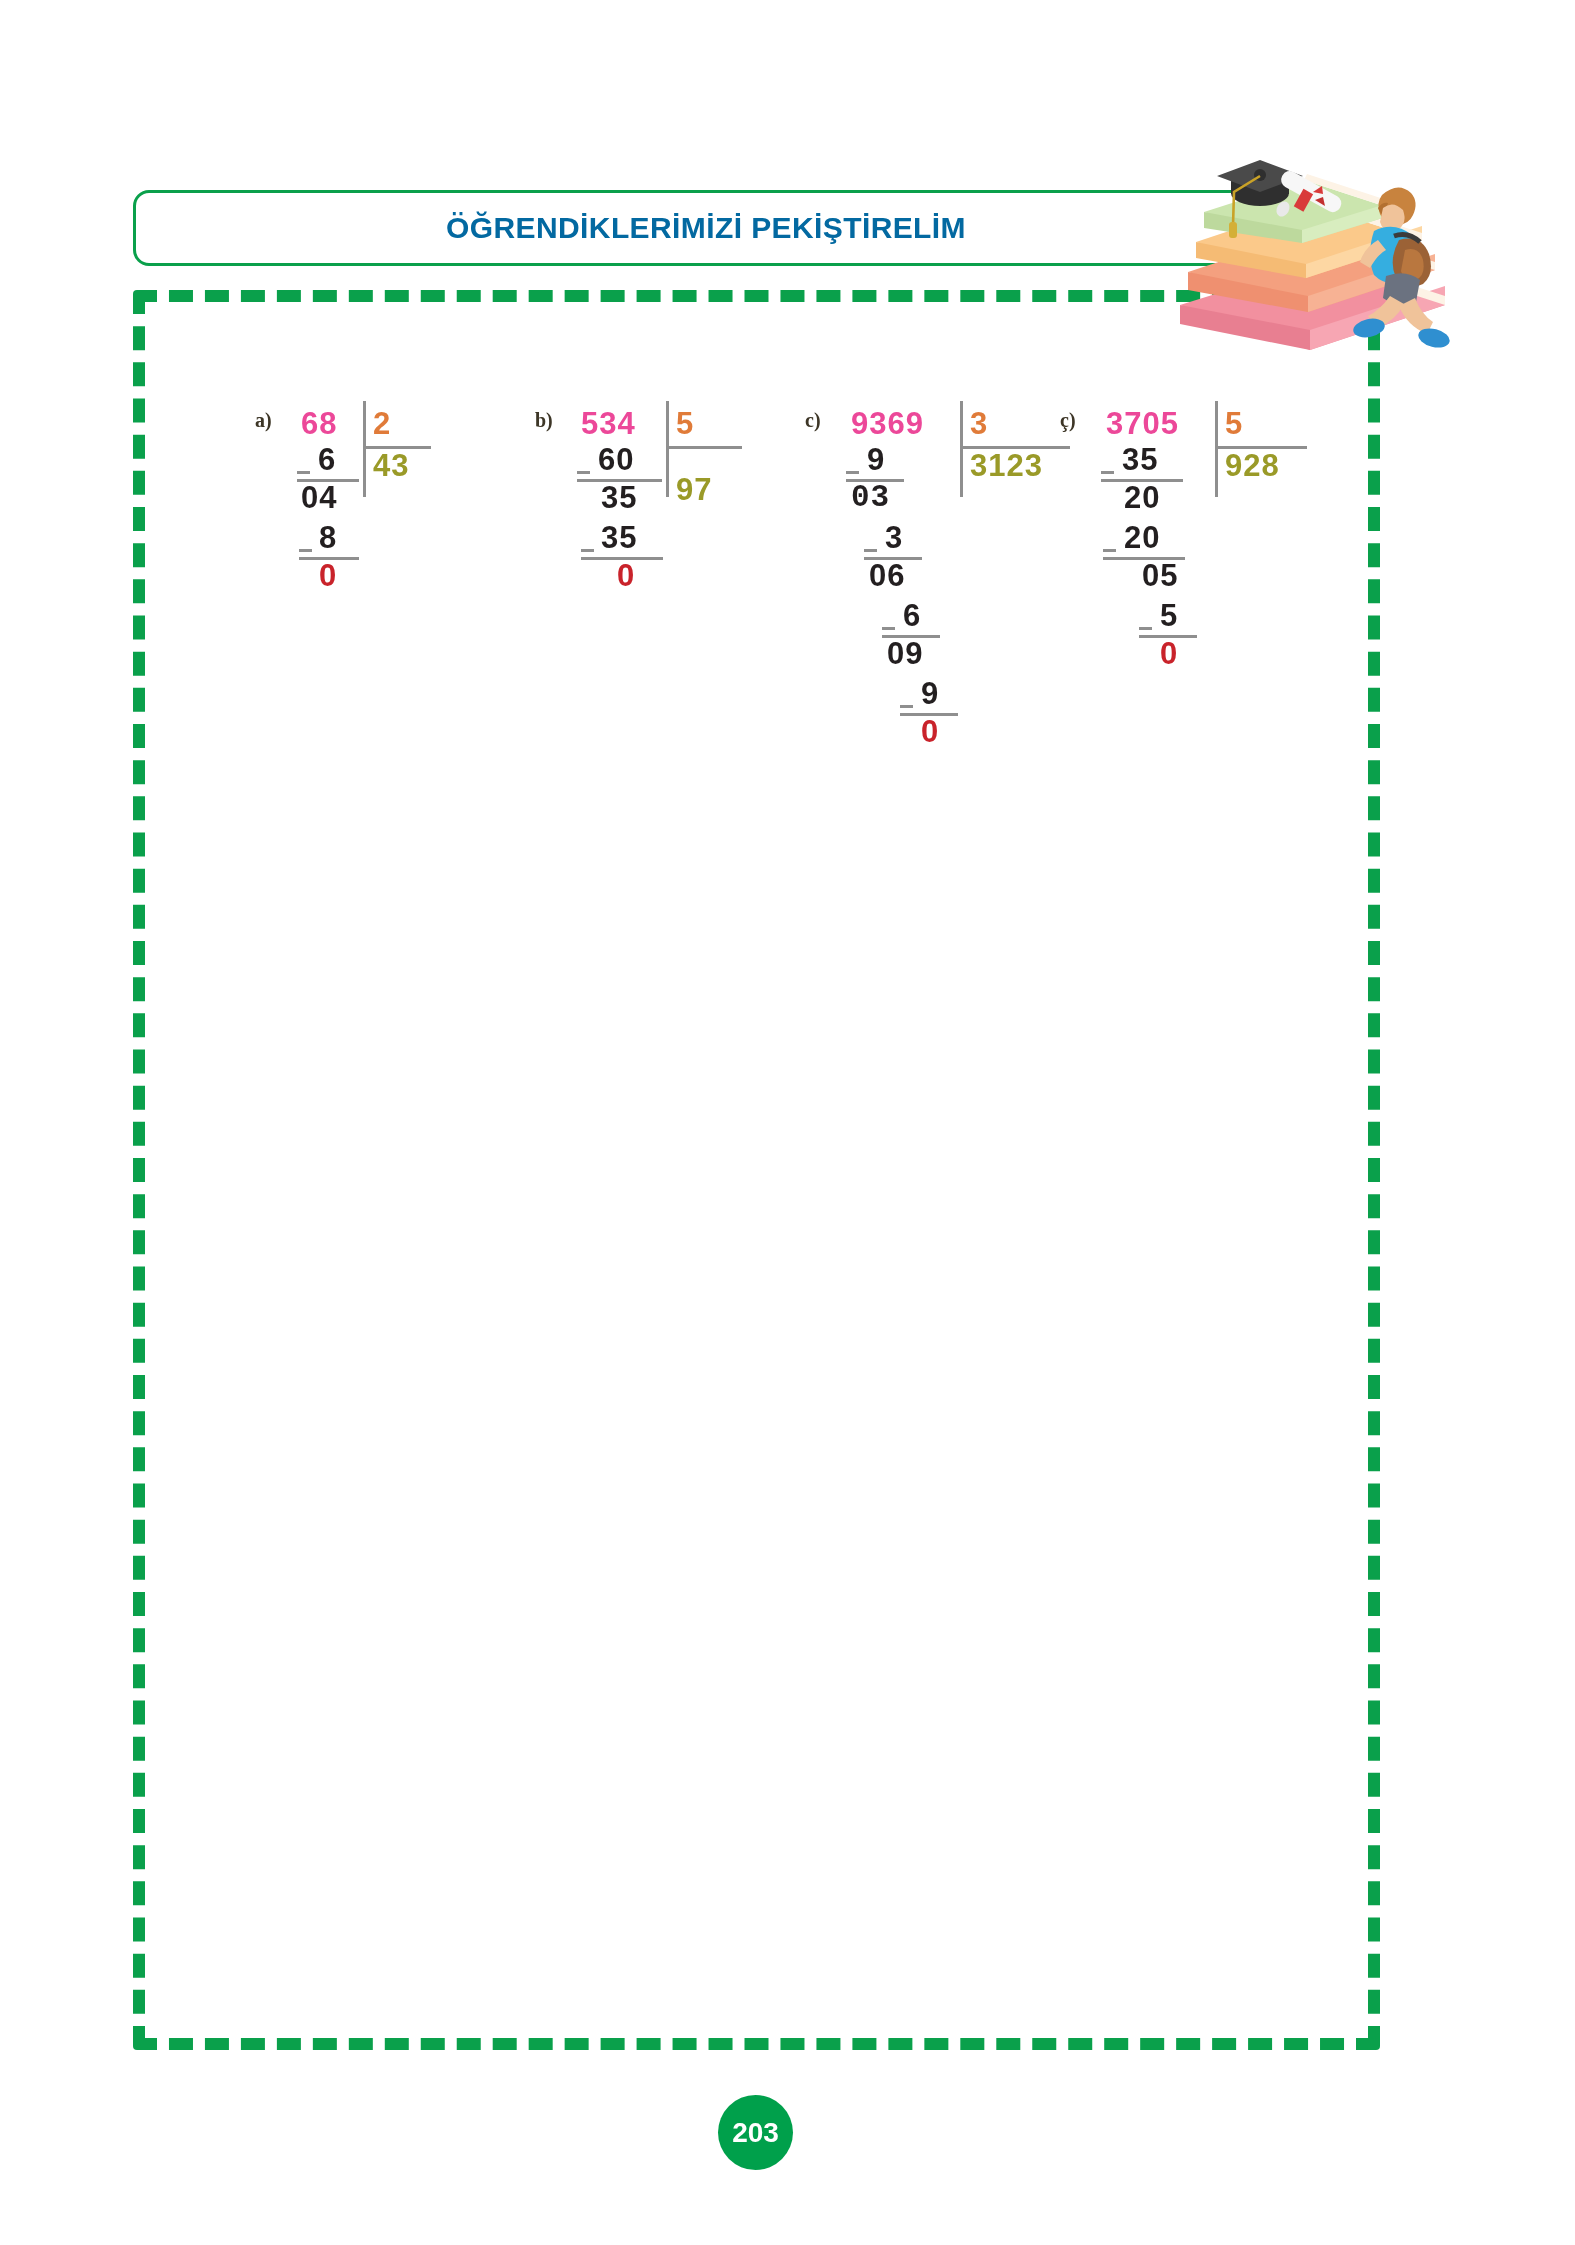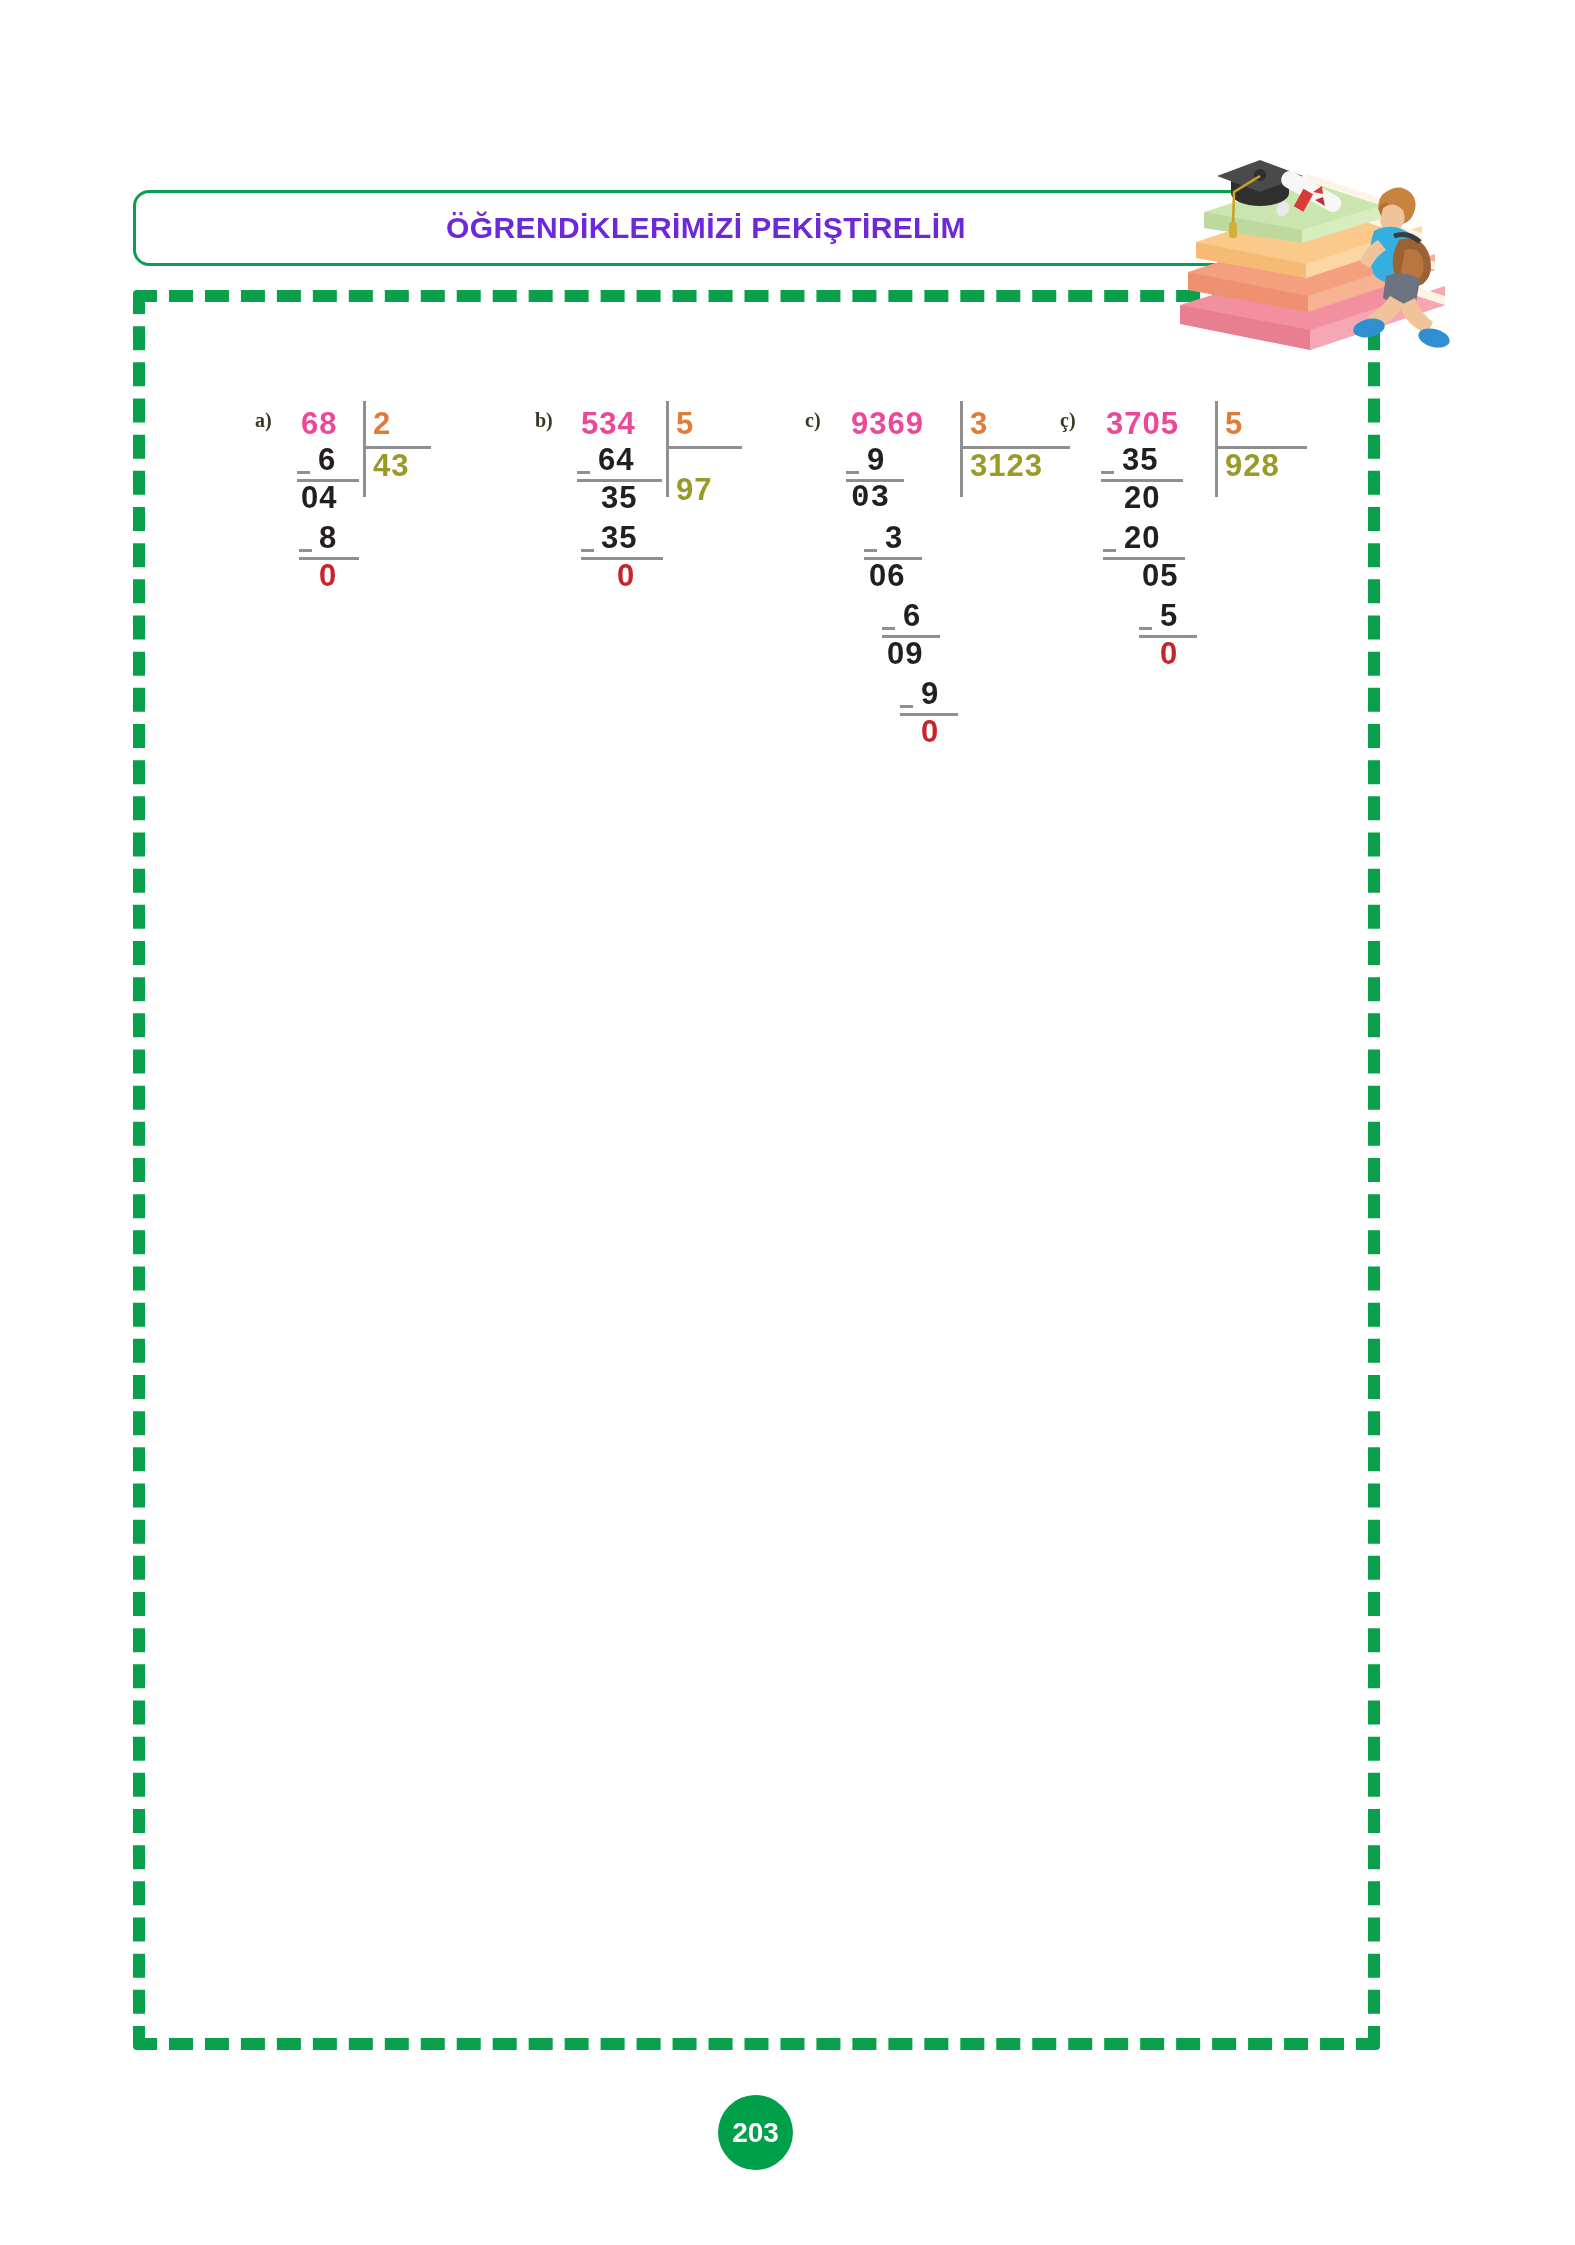--- a/index.html
+++ b/index.html
@@ -11,21 +11,21 @@
   }
   .page{position:absolute;inset:0;}
 
   
   .header-banner{
     position:absolute;left:133px;top:190px;width:1140px;height:70px;
     border:3px solid #0aa04b;border-radius:16px;background:#fff;
     display:flex;align-items:center;justify-content:center;z-index:6;
   }
   .header-title{
-    color:#6d28d9;font-size:30px;font-weight:bold;letter-spacing:.4px;
+    color:#0369a1;font-size:30px;font-weight:bold;letter-spacing:.4px;
     white-space:nowrap;
   }
 
   
   .illus{position:absolute;left:1150px;top:100px;width:300px;height:250px;z-index:8;}
 
   
   .frame{
     position:absolute;left:133px;top:290px;width:1247px;height:1760px;
     border:12px dashed #0aa04b;border-radius:4px;background:#fff;z-index:3;
@@ -193,21 +193,21 @@
     <div class="dnum c-rem" style="left:64px;top:152px;">0</div>
   </div>
 
   <div class="div-wrap" style="left:535px;top:405px;z-index:4;">
     <div class="div-label" style="left:0px;top:4px;">b)</div>
     <div class="dnum c-dividend" style="left:46px;top:0px;">534</div>
     <div class="vline" style="left:131px;top:-4px;height:96px;"></div>
     <div class="dnum c-divisor" style="left:141px;top:0px;">5</div>
     <div class="hline" style="left:131px;top:41px;width:76px;"></div>
     <div class="dnum c-quotient" style="left:141px;top:42px;margin-top:24px;">97</div>
-    <div class="dnum c-step" style="left:63px;top:36px;">64</div>
+    <div class="dnum c-step" style="left:63px;top:36px;">60</div>
     <div class="minus" style="left:42px;top:66px;"></div>
     <div class="hline" style="left:42px;top:74px;width:85px;"></div>
     <div class="dnum c-step" style="left:66px;top:74px;">35</div>
     <div class="dnum c-step" style="left:66px;top:114px;">35</div>
     <div class="minus" style="left:46px;top:144px;"></div>
     <div class="hline" style="left:46px;top:152px;width:82px;"></div>
     <div class="dnum c-rem" style="left:82px;top:152px;">0</div>
   </div>
 
   <div class="div-wrap" style="left:805px;top:405px;z-index:4;">

